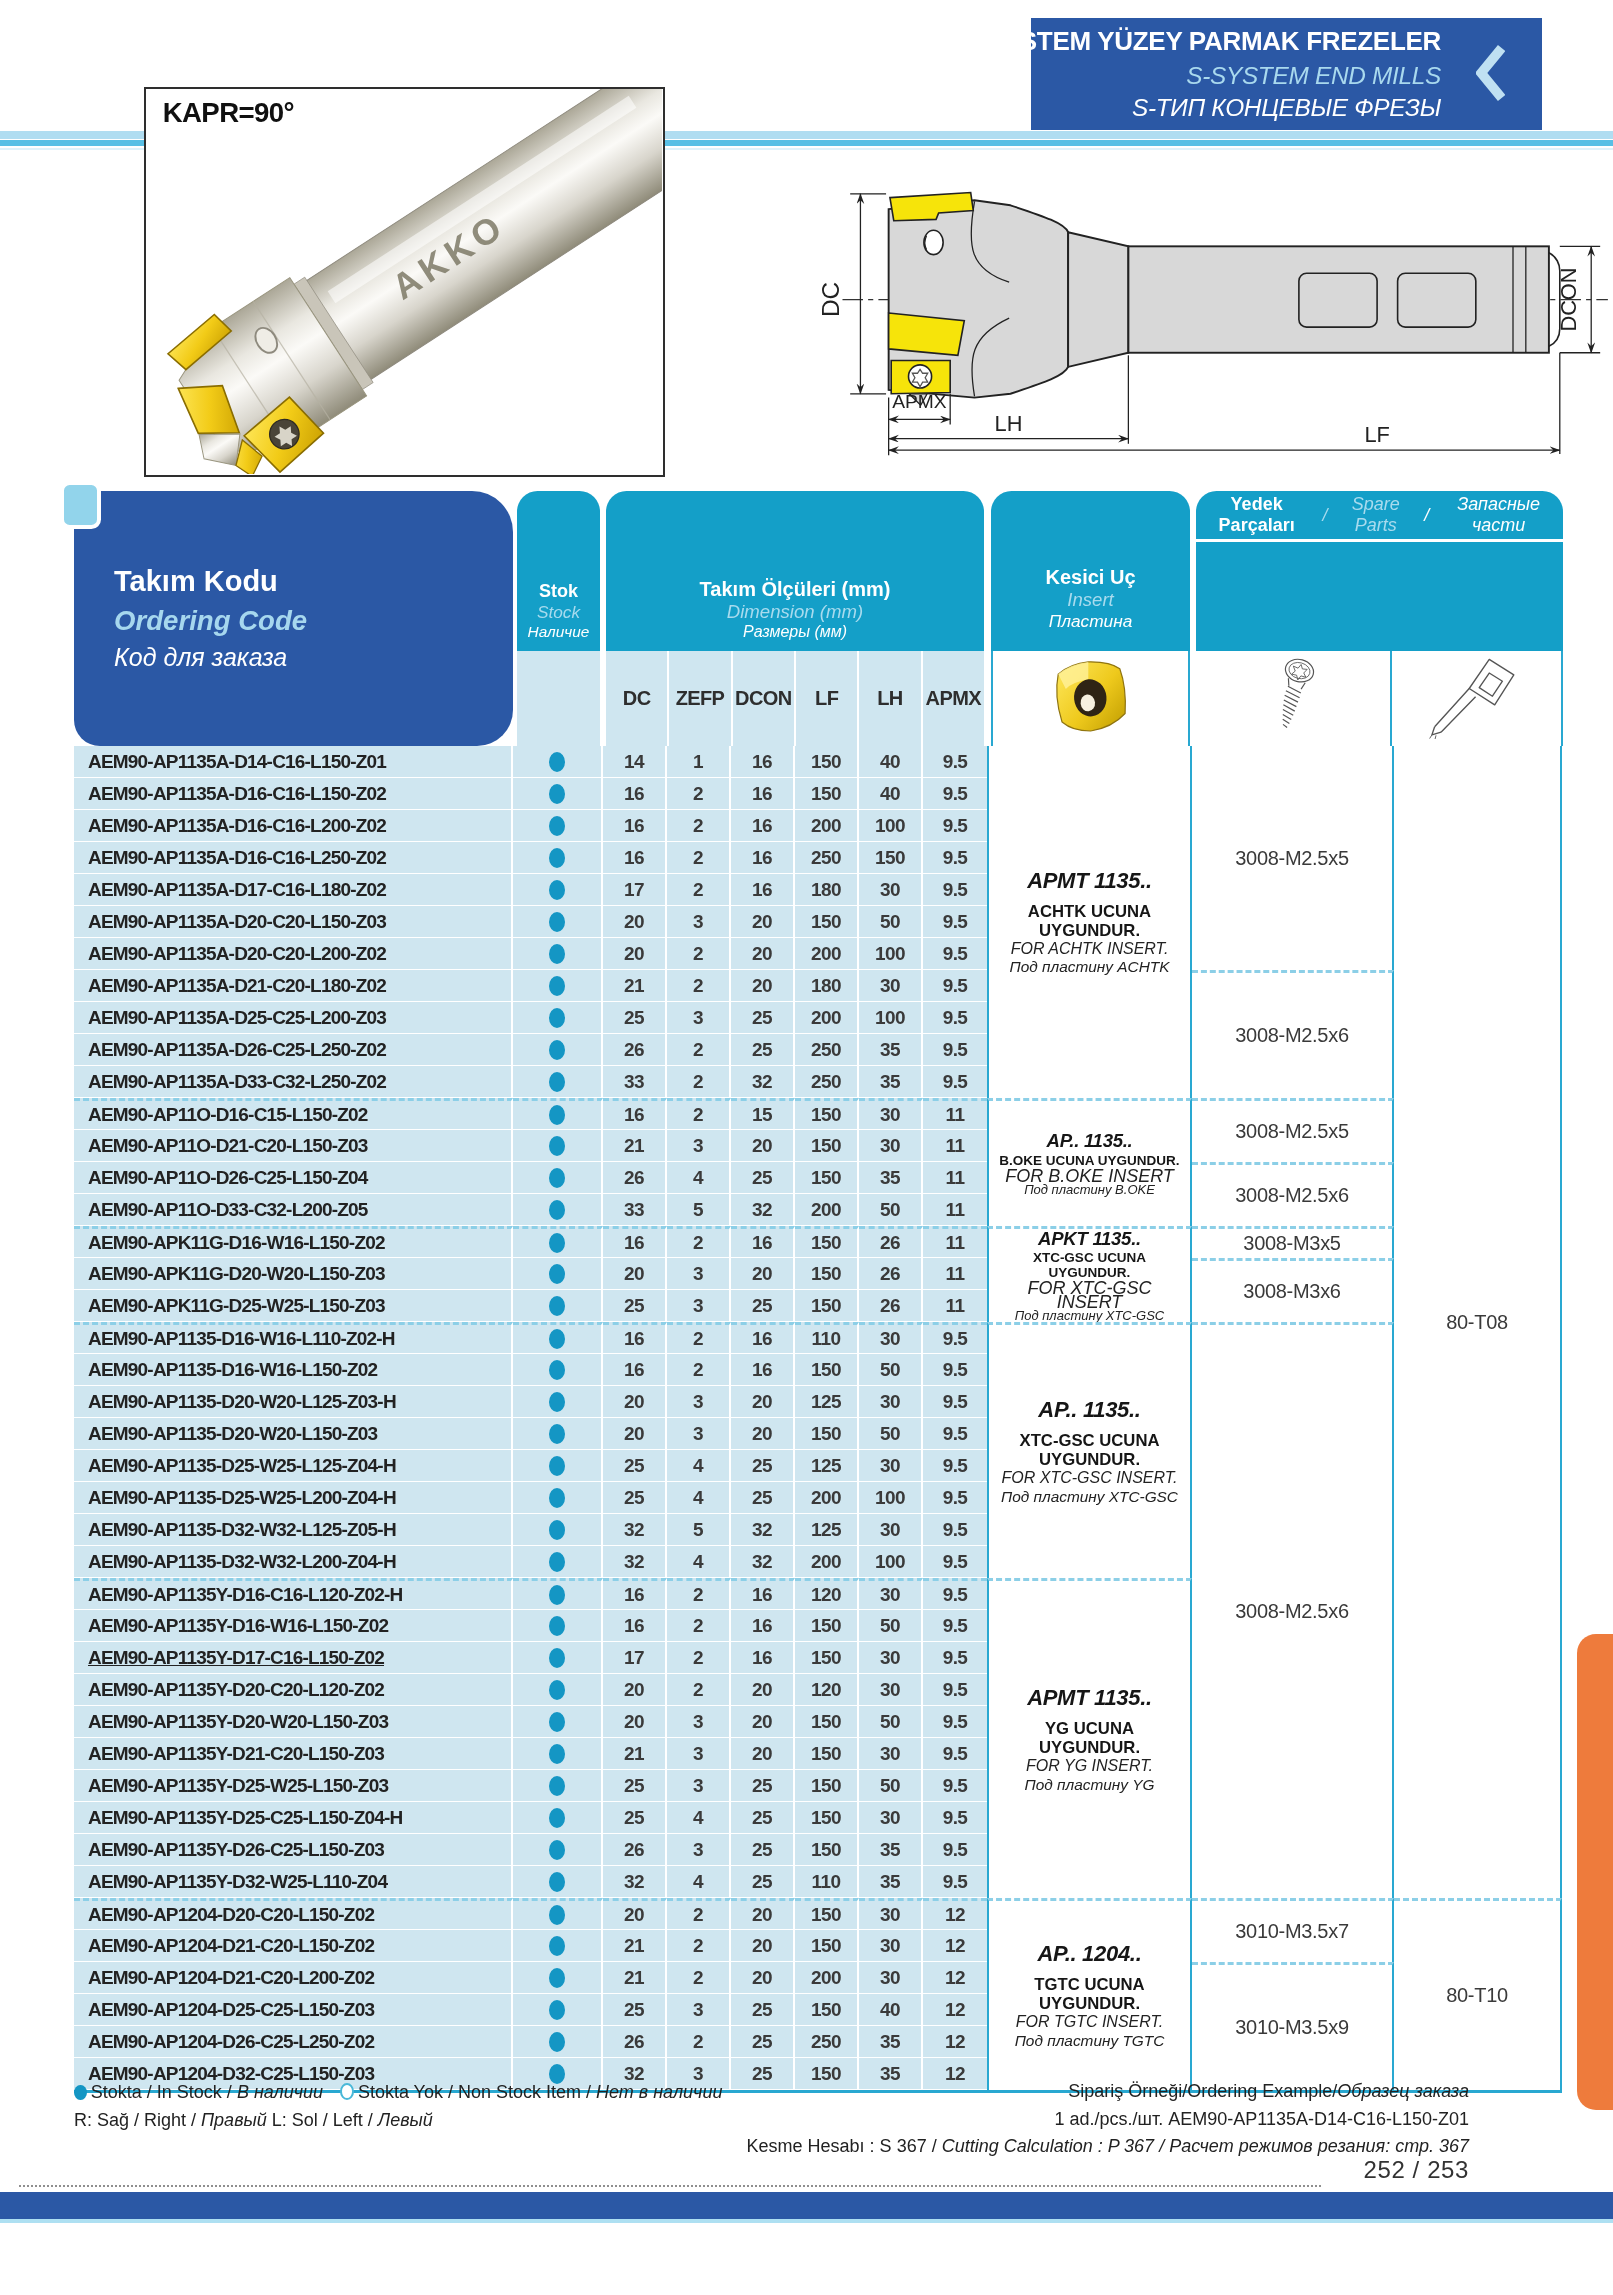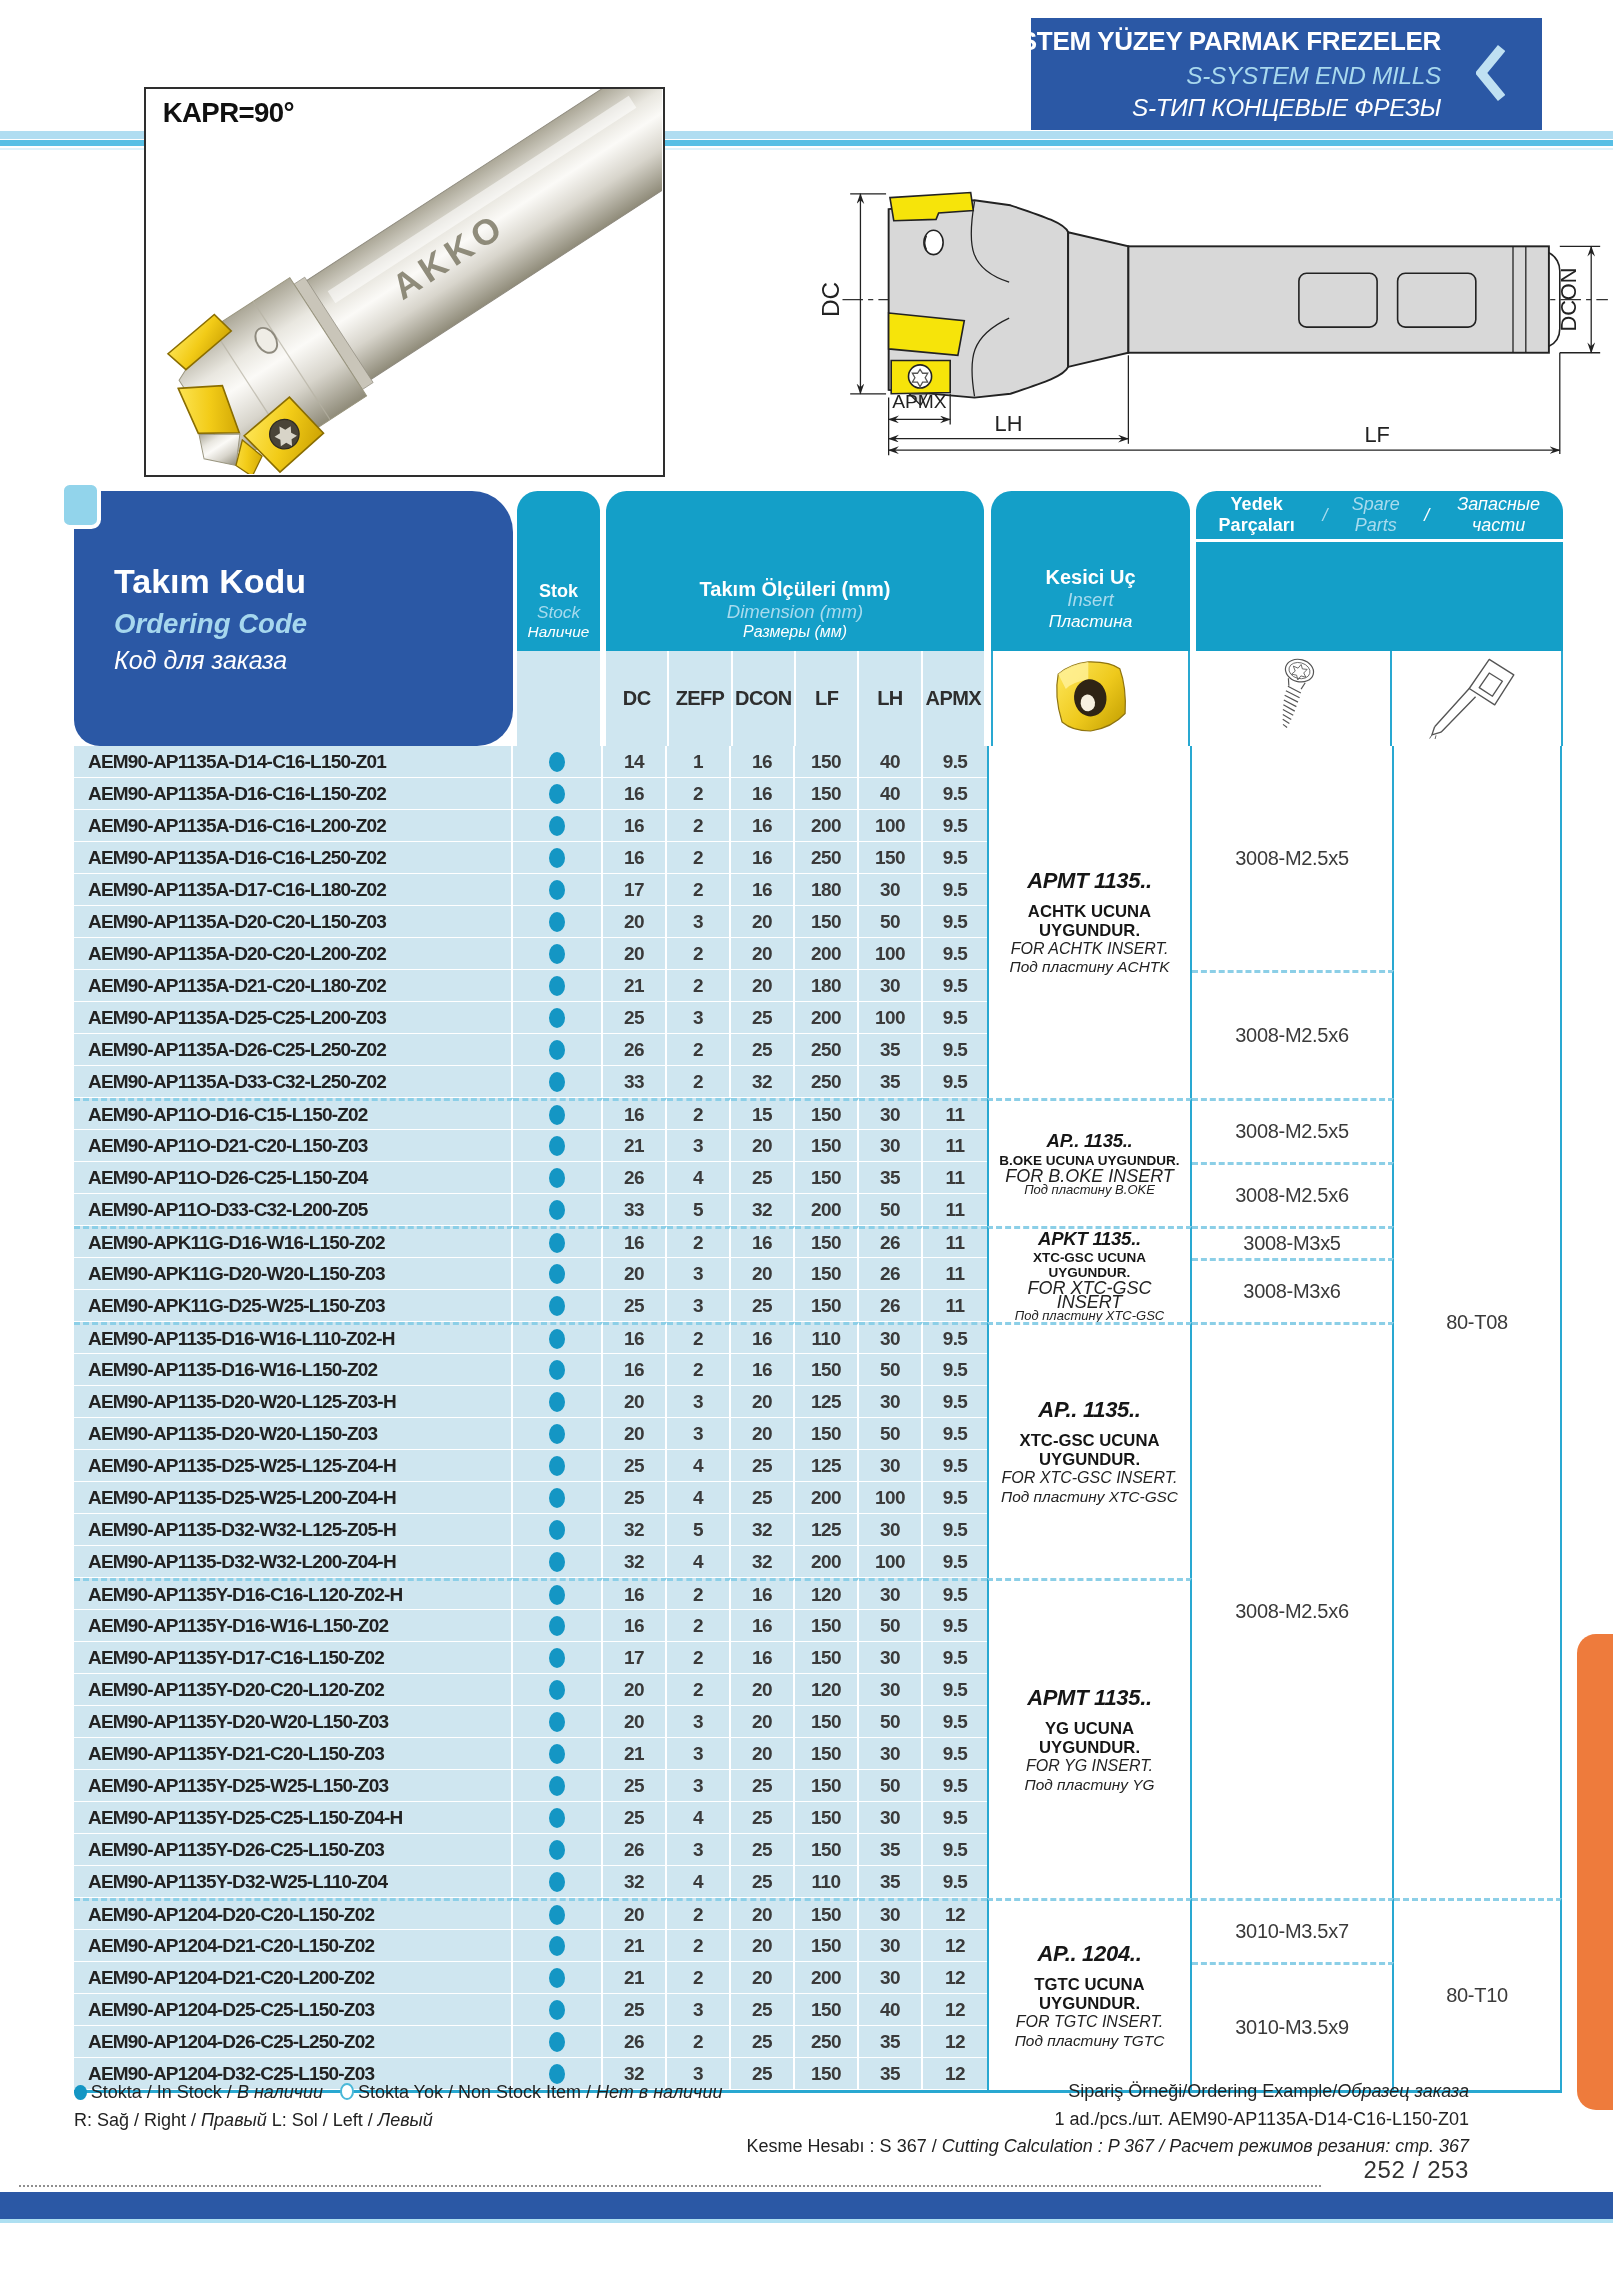--- a/index.html
+++ b/index.html
@@ -25,21 +25,21 @@
   .kapr{position:absolute;left:16.7px;top:7.7px;font-size:27.6px;font-weight:bold;color:#101010;letter-spacing:-0.6px;z-index:2}
 
   
   .diagram{left:813px;top:168px;width:800px;height:290px}
 
   
   .thead{left:74px;top:491px;width:1489px;height:255px}
   .code-box{position:absolute;left:0;top:0;width:439px;height:255px;background:#2b58a5;
     border-radius:14px 41px 36px 26px;color:#fff;display:flex;flex-direction:column;
     justify-content:center;padding-left:40px;box-sizing:border-box;gap:6.4px;z-index:1}
-  .cb1{font-size:34px;font-weight:bold}
+  .cb1{font-size:29px;font-weight:bold}
   .cb2{font-size:27.6px;font-weight:bold;font-style:italic;color:#a6d7ee}
   .cb3{font-size:25px;font-style:italic}
   .corner-tab{position:absolute;left:-14px;top:-10.3px;width:33px;height:40px;background:#92d4eb;
     border:4.5px solid #fff;border-radius:9.6px;z-index:2}
   .seg{position:absolute;top:0;height:160px;background:#149fc8;border-radius:20.5px 20.5px 0 0;
     color:#fff;box-sizing:border-box;display:flex;flex-direction:column;justify-content:flex-end;
     align-items:center;text-align:center;padding-bottom:10.3px}
   .seg .t1{font-weight:bold}
   .seg .t2{font-style:italic;color:#a8dbee}
   .seg .t3{font-style:italic}
@@ -576,21 +576,21 @@
     <div class="cell code" style="grid-area: 28 / 1;">AEM90-AP1135Y-D16-W16-L150-Z02</div>
     <div class="cell stockc" style="grid-area: 28 / 2;">
       <span class="dot"></span>
     </div>
     <div class="cell num" style="grid-area: 28 / 3;">16</div>
     <div class="cell num" style="grid-area: 28 / 4;">2</div>
     <div class="cell num" style="grid-area: 28 / 5;">16</div>
     <div class="cell num" style="grid-area: 28 / 6;">150</div>
     <div class="cell num" style="grid-area: 28 / 7;">50</div>
     <div class="cell num last" style="grid-area: 28 / 8;">9.5</div>
-    <div class="cell code" style="grid-area: 29 / 1;">AEM90-AP1135Y-D17-C16-L150-Z02</div>
+    <div class="cell code" style="grid-area: 29 / 1; text-decoration: underline;">AEM90-AP1135Y-D17-C16-L150-Z02</div>
     <div class="cell stockc" style="grid-area: 29 / 2;">
       <span class="dot"></span>
     </div>
     <div class="cell num" style="grid-area: 29 / 3;">17</div>
     <div class="cell num" style="grid-area: 29 / 4;">2</div>
     <div class="cell num" style="grid-area: 29 / 5;">16</div>
     <div class="cell num" style="grid-area: 29 / 6;">150</div>
     <div class="cell num" style="grid-area: 29 / 7;">30</div>
     <div class="cell num last" style="grid-area: 29 / 8;">9.5</div>
     <div class="cell code" style="grid-area: 30 / 1;">AEM90-AP1135Y-D20-C20-L120-Z02</div>

